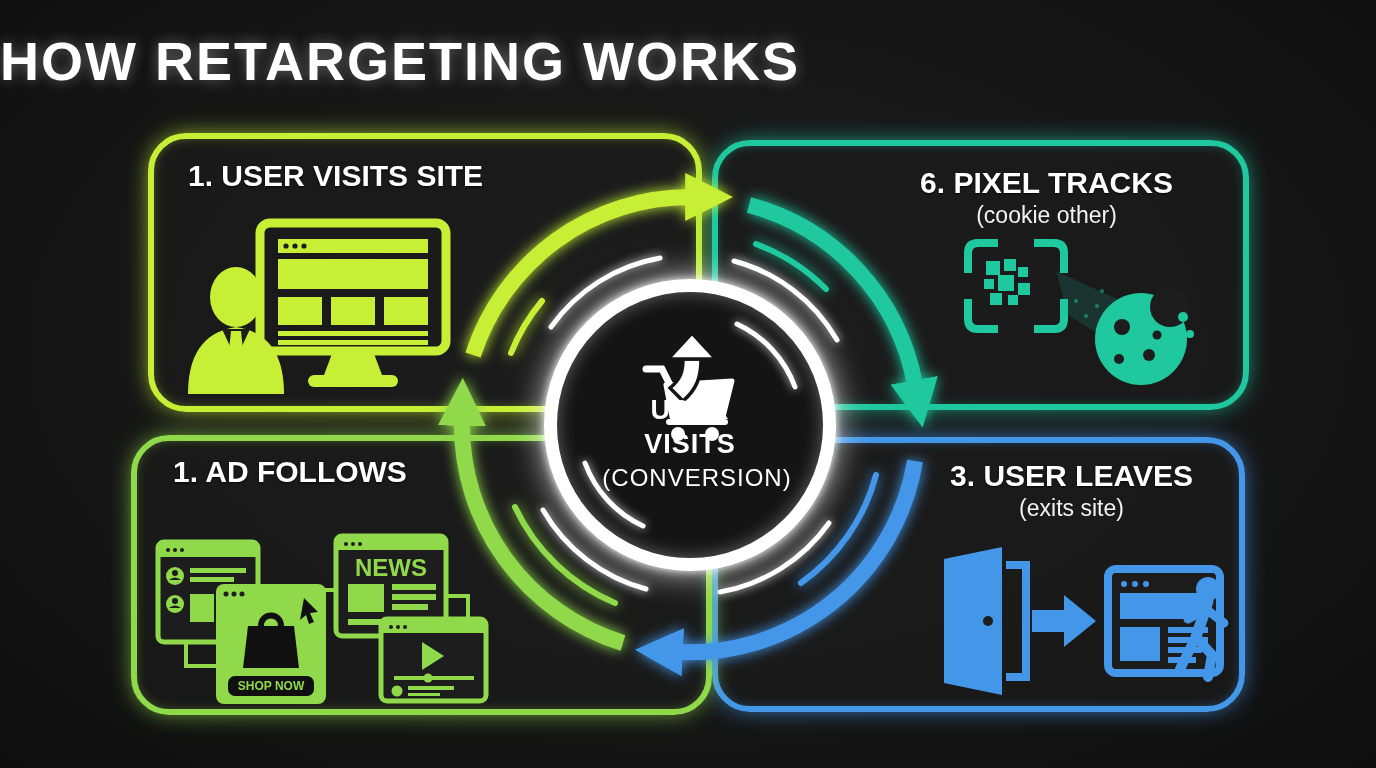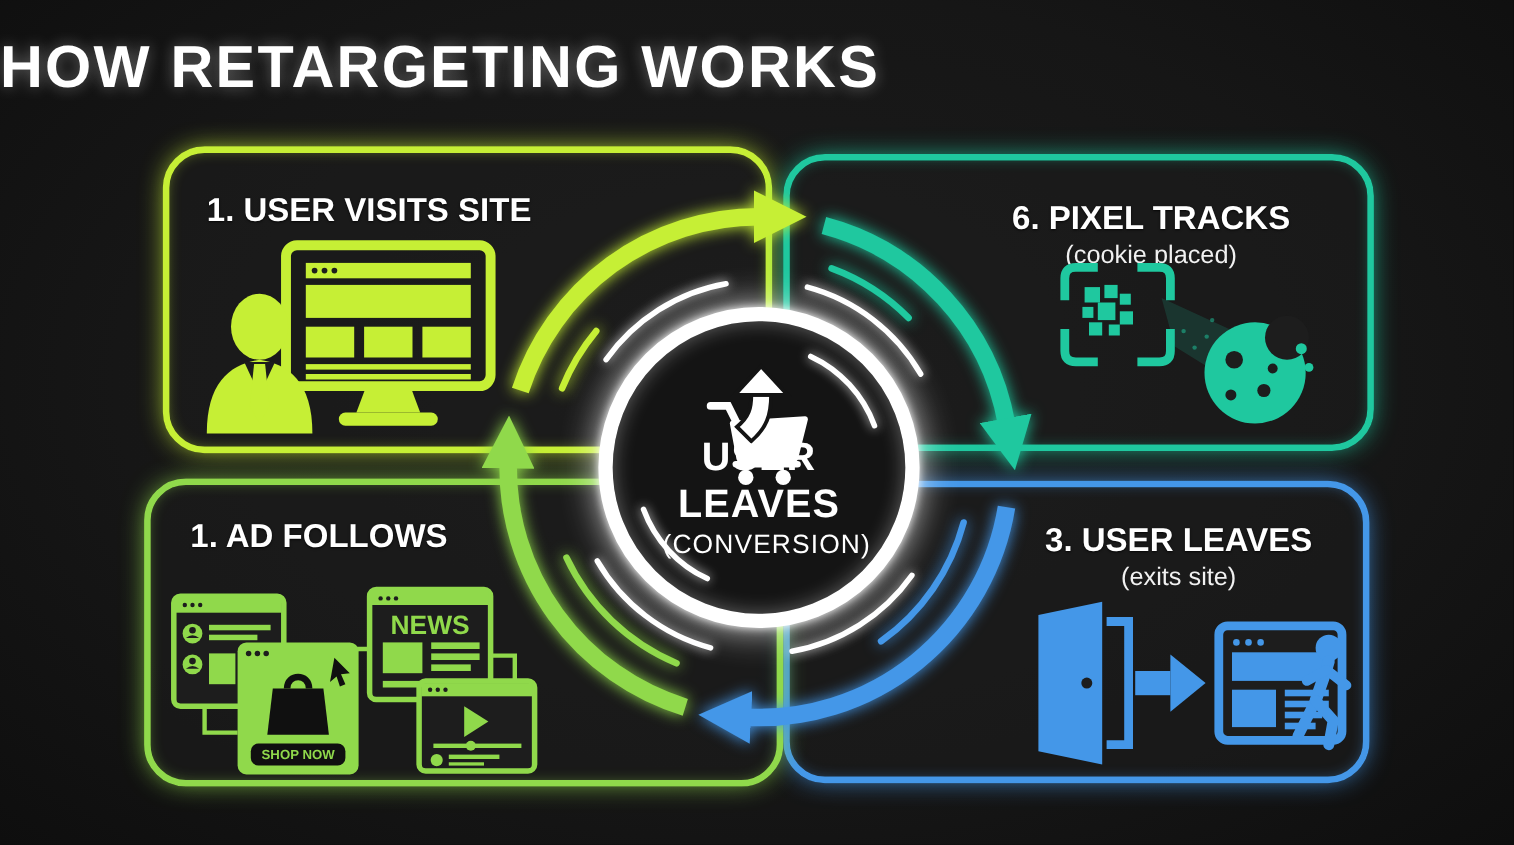--- a/index.html
+++ b/index.html
@@ -24,21 +24,21 @@
         border-color:var(--blue);border-top-left-radius:120px;
         box-shadow:0 0 24px -5px var(--blue), inset 0 0 16px -8px var(--blue);}
   .box4{left:131px;top:435px;width:569px;height:268px;color:var(--green);
         border-color:var(--green);border-top-right-radius:120px;
         box-shadow:0 0 24px -5px var(--green), inset 0 0 16px -8px var(--green);}
   .h-left{position:absolute;left:34px;top:20px;}
   .h4-left{position:absolute;left:36px;top:14px;}
   .h-c2{position:absolute;left:150px;right:18px;top:20px;text-align:center;}
   .h-c3{position:absolute;left:190px;right:4px;top:16px;text-align:center;}
   .step-title{font-size:30px;font-weight:800;color:#fff;white-space:nowrap;
-              text-shadow:0 1px 2px rgba(0,0,0,.8);margin-top:16px;}
+              text-shadow:0 1px 2px rgba(0,0,0,.8);}
   .step-sub{font-size:23px;font-weight:400;color:#f1f1f1;margin-top:2px;white-space:nowrap;}
   .icon-wrap{position:absolute;}
   .i1{left:36px;top:80px;width:265px;height:175px;}
   .i2{left:238px;top:85px;width:240px;height:165px;}
   .i3{left:218px;top:98px;width:300px;height:160px;}
   .i4{left:19px;top:93px;width:330px;height:170px;}
   svg{display:block;overflow:visible;}
   .arcs{position:absolute;left:0;top:0;width:1376px;height:768px;pointer-events:none;}
   .s-ch{stroke:var(--chartreuse);} .f-ch{fill:var(--chartreuse);}
   .s-teal{stroke:var(--teal);}     .f-teal{fill:var(--teal);}
@@ -53,21 +53,21 @@
   .g-green{filter:drop-shadow(0 0 7px var(--green));}
   .center-wrap{position:absolute;left:490px;top:225px;width:400px;height:400px;pointer-events:none;}
   .ring{position:absolute;left:54px;top:54px;width:266px;height:266px;border-radius:50%;
         border:13px solid #fff;background:#141414;
         box-shadow:0 0 34px rgba(255,255,255,.85), 0 0 8px rgba(255,255,255,.9),
                    inset 0 0 18px rgba(255,255,255,.35);}
   .ring-decor{position:absolute;left:0;top:0;width:400px;height:400px;}
   .w-arc{fill:none;stroke:#fff;stroke-width:5;stroke-linecap:round;
          filter:drop-shadow(0 0 5px rgba(255,255,255,.8));}
   .center-text{position:absolute;left:0;top:172px;width:100%;text-align:center;line-height:1;}
-  .ct1,.ct2{font-size:36px;font-weight:800;color:#fff;letter-spacing:1px;}
+  .ct1,.ct2{font-size:27px;font-weight:800;color:#fff;letter-spacing:1px;}
   .ct2{margin-top:7px;}
   .ct3{font-size:24px;font-weight:400;color:#fff;margin-top:8px;letter-spacing:1px;padding-left:14px;}
   text.svg-label{font-family:"Liberation Sans",sans-serif;font-weight:800;}
 </style>
 </head>
 <body>
 
 <div class="stage">
 
   <div class="title">HOW RETARGETING WORKS</div>
@@ -95,21 +95,21 @@
         <path d="M-2,175 C-2,128 20,112 46,108 C72,112 94,128 94,175 Z" fill="currentColor"></path>
         <polygon points="32,110 60,110 46,140" class="f-panel"></polygon>
         <polygon points="41,112 51,112 55,150 46,166 37,150" fill="currentColor"></polygon>
       </svg>
     </div>
   </div>
 
   <div class="box box2">
     <div class="h-c2">
       <div class="step-title">6. PIXEL TRACKS</div>
-      <div class="step-sub">(cookie placed)</div>
+      <div class="step-sub">(cookie other)</div>
     </div>
     <div class="icon-wrap i2">
       <svg viewBox="0 0 240 165" width="240" height="165">
         <g stroke="currentColor" stroke-width="8" fill="none" stroke-linecap="square">
           <path d="M38,12 H22 Q12,12 12,22 V38"></path>
           <path d="M82,12 H98 Q108,12 108,22 V38"></path>
           <path d="M12,72 V88 Q12,98 22,98 H38"></path>
           <path d="M108,72 V88 Q108,98 98,98 H82"></path>
         </g>
         <g fill="currentColor">
@@ -302,18 +302,18 @@
         <path d="M24,52 L90,48 L81,84 L30,84 Z" fill="#ffffff" stroke="#ffffff" stroke-width="5" stroke-linejoin="round"></path>
         <rect x="24" y="86" width="62" height="6" rx="3" fill="#ffffff"></rect>
         <circle cx="36" cy="101" r="7" fill="#ffffff"></circle>
         <circle cx="70" cy="101" r="7" fill="#ffffff"></circle>
         <path d="M41,26 L59,26 C59,44 55,56 41,68 L28,55 C39,46 41,38 41,26 Z" fill="#ffffff" stroke="#141414" stroke-width="3.5"></path>
         <polygon points="50,0 74,26 26,26" fill="#ffffff" stroke="#141414" stroke-width="3.5"></polygon>
       </g>
     </svg>
     <div class="center-text">
       <div class="ct1">USER</div>
-      <div class="ct2">LEAVES</div>
+      <div class="ct2">VISITS</div>
       <div class="ct3">(CONVERSION)</div>
     </div>
   </div>
 
 </div>
 
 </body></html>

